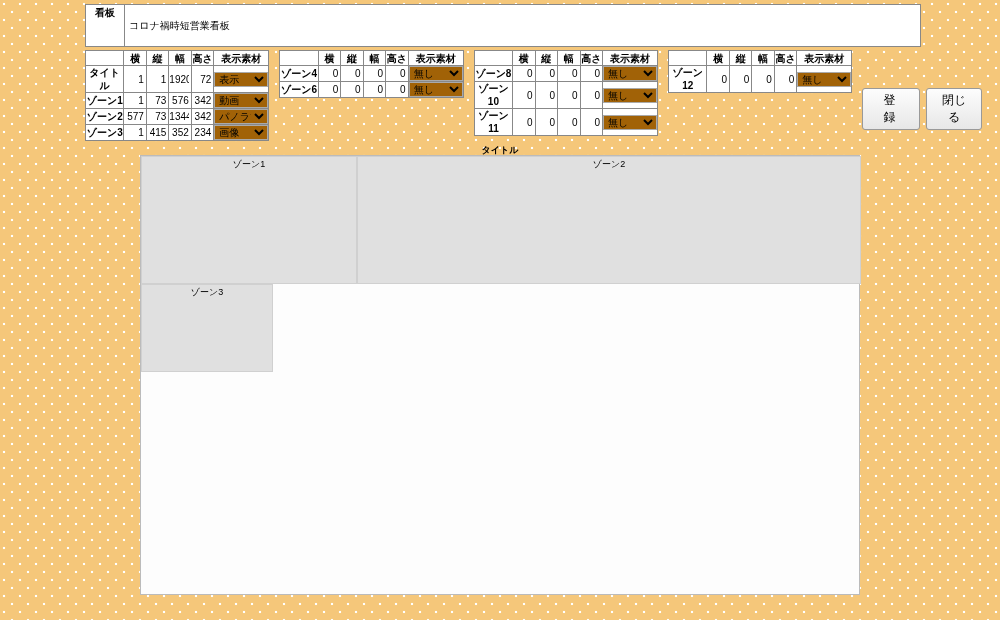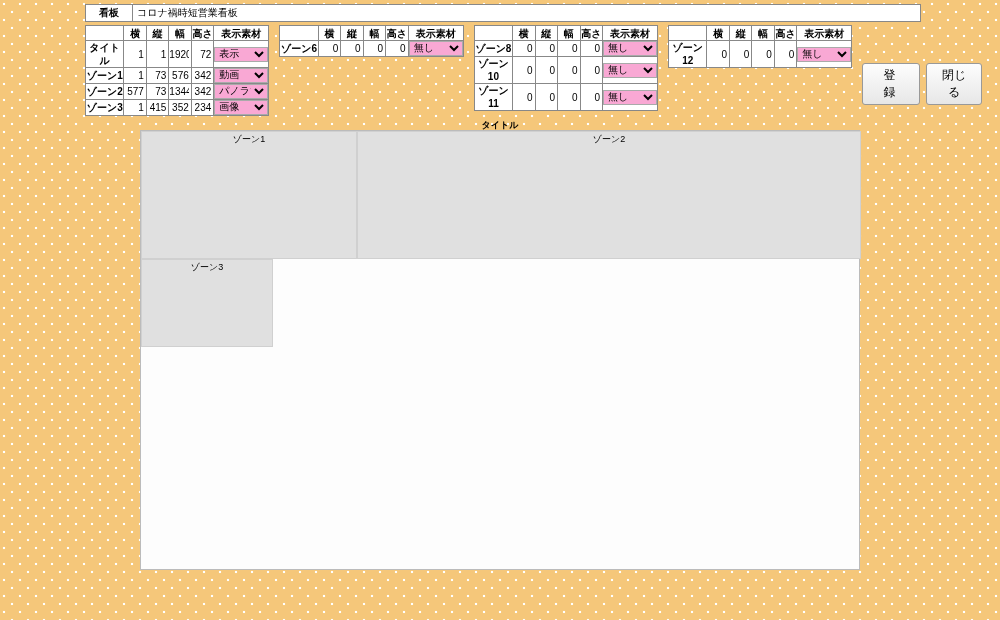--- a/index.html
+++ b/index.html
@@ -19,33 +19,33 @@
   .top-area {
     padding: 4px 8px 2px 85px;
   }
   .title-row {
     display: flex;
     align-items: stretch;
     margin-bottom: 3px;
     width: 836px;
   }
   .title-label {
-    width: 48px;
+    width: 40px;
     background: #fff;
     border: 1px solid #888;
     padding: 1px 4px;
     font-weight: bold;
     text-align: center;
   }
   .title-input {
     flex: 1;
     border: 1px solid #888;
     border-left: none;
     font-size: 10px;
-    padding: 2px 4px;
+    padding: 15px 4px;
     background: #fff;
   }
   .tables-row {
     display: flex;
     gap: 10px;
     align-items: flex-start;
   }
   table.zone-tbl {
     border-collapse: collapse;
     background: #fff;
@@ -65,21 +65,21 @@
   }
   .col-name { width: 42px; font-weight: bold !important; text-align: center; }
   .col-n { width: 24px; }
   .col-mat { width: 54px; margin-left: 29px; }
   .num-cell {
     width: 100%; height: 13px; border: none; font-size: 10px;
     text-align: right; padding: 0 2px 0 0; background: #fff;
   }
   .sel-cell {
     width: 54px; height: 15px; font-size: 10px; border: 1px solid #aaa;
-    padding: 0; margin: 0; background: #f9a8d4; font-family: Liberation Mono, monospace;
+    padding: 0; margin: 0; background: #a16207;
   }
   .btn-col {
     margin-left: auto;
     padding-right: 10px;
     padding-top: 38px;
     display: flex;
     gap: 6px;
   }
   button.act {
     font-size: 12px;
@@ -182,20 +182,28 @@
       </table>
     <table class="zone-tbl">
         <tbody>
           <tr>
             <th class="col-name"></th>
             <th class="col-n">横</th>
             <th class="col-n">縦</th>
             <th class="col-n">幅</th>
             <th class="col-n">高さ</th>
             <th class="col-mat">表示素材</th>
+          </tr>
+          <tr>
+            <td class="col-name">ゾーン4</td>
+            <td class="col-n"><input class="num-cell" value="0" style=""></td>
+            <td class="col-n"><input class="num-cell" value="0" style=""></td>
+            <td class="col-n"><input class="num-cell" value="0" style=""></td>
+            <td class="col-n"><input class="num-cell" value="0" style=""></td>
+            <td class="col-mat"><select class="sel-cell"><option>表示</option><option>動画</option><option>パノラマ</option><option>画像</option><option selected="">無し</option></select></td>
           </tr>
           <tr>
             <td class="col-name">ゾーン6</td>
             <td class="col-n"><input class="num-cell" value="0" style=""></td>
             <td class="col-n"><input class="num-cell" value="0" style=""></td>
             <td class="col-n"><input class="num-cell" value="0" style=""></td>
             <td class="col-n"><input class="num-cell" value="0" style=""></td>
             <td class="col-mat"><select class="sel-cell"><option>表示</option><option>動画</option><option>パノラマ</option><option>画像</option><option selected="">無し</option></select></td>
           </tr>
         </tbody>

